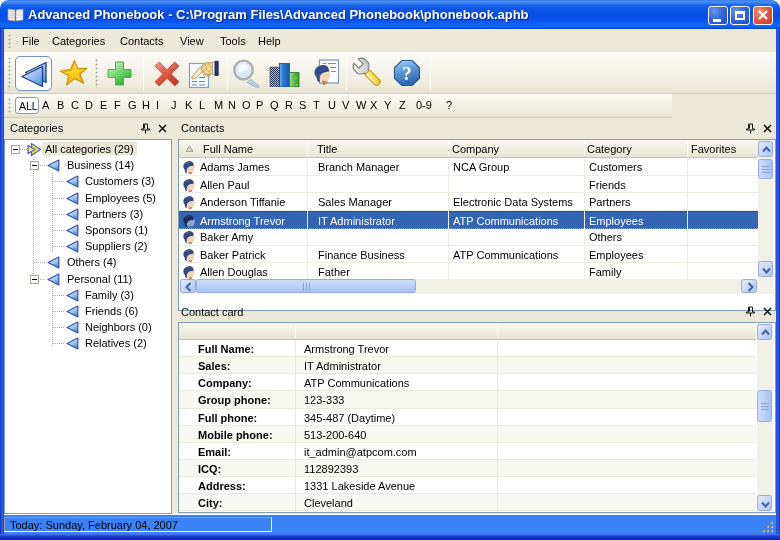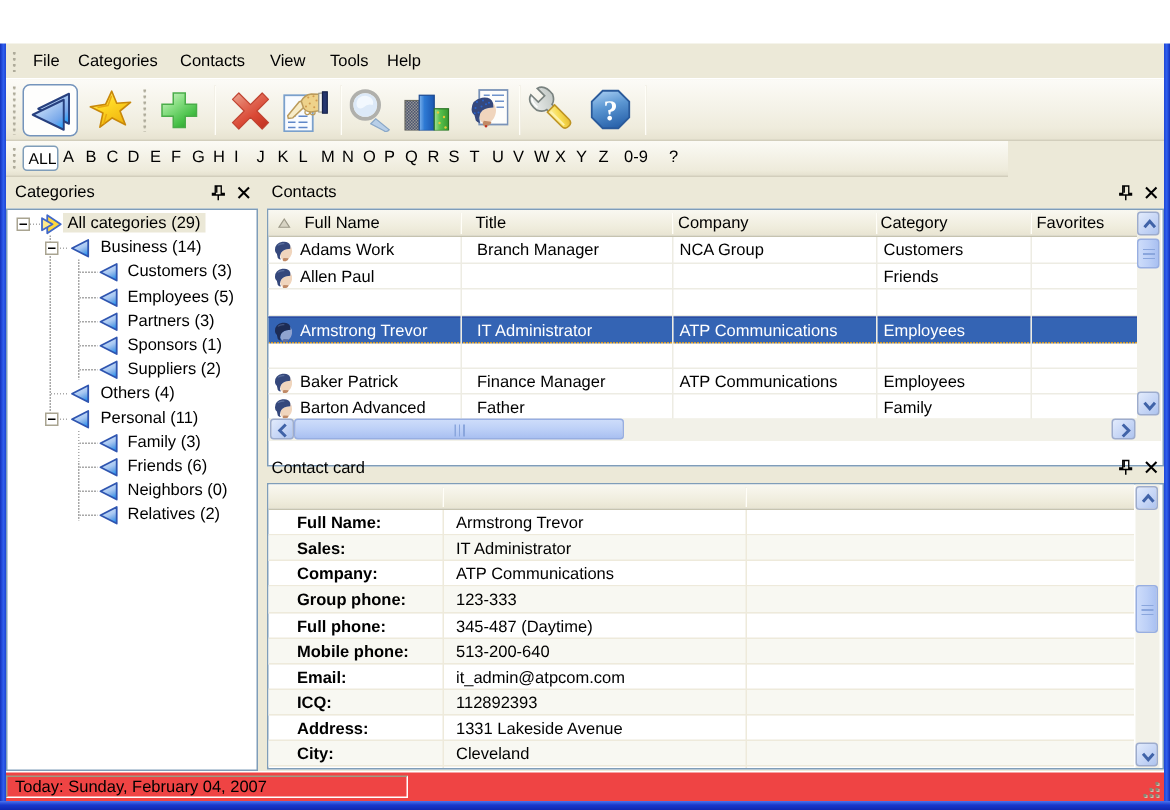--- a/index.html
+++ b/index.html
@@ -48,27 +48,47 @@
 .ridgesh{background-image:repeating-linear-gradient(90deg,#8aa6dd 0,#8aa6dd 1px,rgba(0,0,0,0) 1px,rgba(0,0,0,0) 3px);width:7px;height:8px;}
 .cellline{position:absolute;top:0;width:1px;height:100%;background:#edece3;}
 .rowline{position:absolute;left:0;width:579px;height:1px;background:#edece3;}
 .expbox{position:absolute;width:9px;height:9px;border:1px solid #a9a491;background:#fff;}
 .expbox i{position:absolute;left:1px;top:3px;width:5px;height:1px;background:#000;}
 
 .cclabel{position:absolute;font-weight:bold;}
 .ccval{position:absolute;}
 .ccline{position:absolute;left:0;width:576px;height:1px;background:#eeeadb;}
 .ccv{position:absolute;top:0;width:1px;background:#eeeadb;}
-#statusbar{position:absolute;left:0;top:485px;width:772px;height:20px;background:#ef4444;border-top:1px solid #fff;}
+#statusbar{position:absolute;left:0;top:485px;width:772px;height:20px;background:#3b82f6;border-top:1px solid #fff;}
 .dotv{position:absolute;width:1px;background-image:repeating-linear-gradient(180deg,#a8a8a8 0,#a8a8a8 1px,rgba(0,0,0,0) 1px,rgba(0,0,0,0) 2px);}
 .doth{position:absolute;height:1px;background-image:repeating-linear-gradient(90deg,#a8a8a8 0,#a8a8a8 1px,rgba(0,0,0,0) 1px,rgba(0,0,0,0) 2px);}
 </style>
 </head>
 <body>
 <div id="win">
+ <div id="titlebar">
+  <svg class="abs" style="left:7px;top:8px" width="17" height="14" viewBox="0 0 17 14">
+   <path d="M1 1 L8 2 L8 13 L1 12 Z" fill="#f4f4f4" stroke="#9a9a9a" stroke-width="0.8"></path>
+   <path d="M16 1 L9 2 L9 13 L16 12 Z" fill="#fdfdfd" stroke="#9a9a9a" stroke-width="0.8"></path>
+   <path d="M2.5 3.2 L7 3.9 M2.5 5.2 L7 5.9 M2.5 7.2 L7 7.9 M2.5 9.2 L7 9.9" stroke="#b0b0b0" stroke-width="0.7"></path>
+   <path d="M10.5 3.9 L15 3.2 M10.5 5.9 L15 5.2 M10.5 7.9 L15 7.2 M10.5 9.9 L15 9.2" stroke="#c8c8c8" stroke-width="0.7"></path>
+  </svg>
+  <div id="titletext">Advanced Phonebook - C:\Program Files\Advanced Phonebook\phonebook.aphb</div>
+  <div class="winbtn" id="btnmin" style="left:708px">
+        <div class="abs" style="left:4px;top:12px;width:8px;height:3px;background:#fff"></div>
+      </div>
+  <div class="winbtn" id="btnmax" style="left:730px">
+        <div class="abs" style="left:4px;top:4px;width:10px;height:9px;border:2px solid #fff;border-top-width:3px"></div>
+      </div>
+  <div class="winbtn" id="btnclose" style="left:753px">
+   <svg width="18" height="17">
+          <path d="M5 4 L13 12 M13 4 L5 12" stroke="#fff" stroke-width="2.2"></path>
+        </svg>
+  </div>
+ </div>
  <div id="borderL"></div>
     <div id="borderR"></div>
     <div id="borderB"></div>
  <div id="client">
 
   <div class="gripdots" style="left:4px;top:5px;height:14px"></div>
   <div class="menuitem" style="left:18px">File</div>
   <div class="menuitem" style="left:48px">Categories</div>
   <div class="menuitem" style="left:116px">Contacts</div>
   <div class="menuitem" style="left:176px">View</div>
@@ -375,77 +395,99 @@
 <svg class="abs" style="left:6px;top:5px" width="9" height="8">
           <path d="M4.5 1 L8 6.5 L1 6.5 Z" fill="#d8d4c4" stroke="#9c9888" stroke-width="0.8"></path>
         </svg>
 <div class="abs" style="left:0;top:18px;width:579px;height:18px;">
 <svg class="abs" style="left:3px;top:2px" width="14" height="15" viewBox="0 0 14 15">
             <path d="M11.5 3.6 Q13 5.5 12.7 8.2 Q12.3 11.2 10 12.8 Q7.5 14.2 5.8 12.6 Q4.6 11.2 4.9 9.8 Q5.6 6.8 9.2 6.1 L11.6 5.8 Z" fill="#f0d5bd"></path>
             <path d="M7 12 Q5.5 14.5 8.5 14.2 Q10.5 13.6 10.4 12.2 Z" fill="#c08a66"></path>
             <path d="M5.2 12.9 Q4.2 11.4 4.9 9.8 Q5.6 6.8 9.2 6.1 L11.6 5.8 L11.5 3.6 Q10.4 0.6 6.2 1.2 Q1.4 2 1.3 6.6 Q1.3 8.4 2.6 9.4 L3.2 12 Q4.2 13.3 5.2 12.9 Z" fill="#35487c"></path>
             <path d="M3.2 3.6 Q5 2.2 7.6 2.5" stroke="#5a6f9e" stroke-width="0.8" fill="none"></path>
           </svg>
-<div class="abs" style="left:21px;top:3px;white-space:nowrap">Adams Work</div>
+<div class="abs" style="left:21px;top:3px;white-space:nowrap">Adams James</div>
 <div class="abs" style="left:139px;top:3px;white-space:nowrap">Branch Manager</div>
 <div class="abs" style="left:274px;top:3px;white-space:nowrap">NCA Group</div>
 <div class="abs" style="left:410px;top:3px;white-space:nowrap">Customers</div>
 </div>
 <div class="rowline" style="top:35px"></div>
 <div class="abs" style="left:0;top:36px;width:579px;height:17px;">
 <svg class="abs" style="left:3px;top:2px" width="14" height="15" viewBox="0 0 14 15">
             <path d="M11.5 3.6 Q13 5.5 12.7 8.2 Q12.3 11.2 10 12.8 Q7.5 14.2 5.8 12.6 Q4.6 11.2 4.9 9.8 Q5.6 6.8 9.2 6.1 L11.6 5.8 Z" fill="#f0d5bd"></path>
             <path d="M7 12 Q5.5 14.5 8.5 14.2 Q10.5 13.6 10.4 12.2 Z" fill="#c08a66"></path>
             <path d="M5.2 12.9 Q4.2 11.4 4.9 9.8 Q5.6 6.8 9.2 6.1 L11.6 5.8 L11.5 3.6 Q10.4 0.6 6.2 1.2 Q1.4 2 1.3 6.6 Q1.3 8.4 2.6 9.4 L3.2 12 Q4.2 13.3 5.2 12.9 Z" fill="#35487c"></path>
             <path d="M3.2 3.6 Q5 2.2 7.6 2.5" stroke="#5a6f9e" stroke-width="0.8" fill="none"></path>
           </svg>
 <div class="abs" style="left:21px;top:3px;white-space:nowrap">Allen Paul</div>
 <div class="abs" style="left:410px;top:3px;white-space:nowrap">Friends</div>
 </div>
 <div class="rowline" style="top:52px"></div>
+<div class="abs" style="left:0;top:53px;width:579px;height:18px;">
+<svg class="abs" style="left:3px;top:2px" width="14" height="15" viewBox="0 0 14 15">
+            <path d="M11.5 3.6 Q13 5.5 12.7 8.2 Q12.3 11.2 10 12.8 Q7.5 14.2 5.8 12.6 Q4.6 11.2 4.9 9.8 Q5.6 6.8 9.2 6.1 L11.6 5.8 Z" fill="#f0d5bd"></path>
+            <path d="M7 12 Q5.5 14.5 8.5 14.2 Q10.5 13.6 10.4 12.2 Z" fill="#c08a66"></path>
+            <path d="M5.2 12.9 Q4.2 11.4 4.9 9.8 Q5.6 6.8 9.2 6.1 L11.6 5.8 L11.5 3.6 Q10.4 0.6 6.2 1.2 Q1.4 2 1.3 6.6 Q1.3 8.4 2.6 9.4 L3.2 12 Q4.2 13.3 5.2 12.9 Z" fill="#35487c"></path>
+            <path d="M3.2 3.6 Q5 2.2 7.6 2.5" stroke="#5a6f9e" stroke-width="0.8" fill="none"></path>
+          </svg>
+<div class="abs" style="left:21px;top:3px;white-space:nowrap">Anderson Tiffanie</div>
+<div class="abs" style="left:139px;top:3px;white-space:nowrap">Sales Manager</div>
+<div class="abs" style="left:274px;top:3px;white-space:nowrap">Electronic Data Systems</div>
+<div class="abs" style="left:410px;top:3px;white-space:nowrap">Partners</div>
+</div>
 <div class="rowline" style="top:70px"></div>
 <div class="abs" style="left:0;top:71px;width:579px;height:17px;background:#3464b4;border-top:1px solid #2b4ba0;color:#fff">
 <svg class="abs" style="left:3px;top:2px" width="14" height="15" viewBox="0 0 14 15">
             <path d="M11.5 3.6 Q13 5.5 12.7 8.2 Q12.3 11.2 10 12.8 Q7.5 14.2 5.8 12.6 Q4.6 11.2 4.9 9.8 Q5.6 6.8 9.2 6.1 L11.6 5.8 Z" fill="#8fa3cf"></path>
             <path d="M7 12 Q5.5 14.5 8.5 14.2 Q10.5 13.6 10.4 12.2 Z" fill="#5a6da0"></path>
             <path d="M5.2 12.9 Q4.2 11.4 4.9 9.8 Q5.6 6.8 9.2 6.1 L11.6 5.8 L11.5 3.6 Q10.4 0.6 6.2 1.2 Q1.4 2 1.3 6.6 Q1.3 8.4 2.6 9.4 L3.2 12 Q4.2 13.3 5.2 12.9 Z" fill="#1d2c55"></path>
             <path d="M3.2 3.6 Q5 2.2 7.6 2.5" stroke="#44557f" stroke-width="0.8" fill="none"></path>
           </svg>
 <div class="abs" style="left:21px;top:3px;white-space:nowrap">Armstrong Trevor</div>
 <div class="abs" style="left:139px;top:3px;white-space:nowrap">IT Administrator</div>
 <div class="abs" style="left:274px;top:3px;white-space:nowrap">ATP Communications</div>
 <div class="abs" style="left:410px;top:3px;white-space:nowrap">Employees</div>
 <div class="abs" style="left:128px;top:0;width:1px;height:17px;background:rgba(210,220,240,0.45)"></div>
           <div class="abs" style="left:269px;top:0;width:1px;height:17px;background:rgba(210,220,240,0.45)"></div>
           <div class="abs" style="left:405px;top:0;width:1px;height:17px;background:rgba(210,220,240,0.45)"></div>
           <div class="abs" style="left:508px;top:0;width:1px;height:17px;background:rgba(210,220,240,0.45)"></div>
           <div class="abs" style="left:0;top:16px;width:579px;height:1px;background-image:repeating-linear-gradient(90deg,#d09a30 0,#d09a30 1px,#3464b4 1px,#3464b4 2px)"></div>
 </div>
+<div class="abs" style="left:0;top:88px;width:579px;height:18px;">
+<svg class="abs" style="left:3px;top:2px" width="14" height="15" viewBox="0 0 14 15">
+            <path d="M11.5 3.6 Q13 5.5 12.7 8.2 Q12.3 11.2 10 12.8 Q7.5 14.2 5.8 12.6 Q4.6 11.2 4.9 9.8 Q5.6 6.8 9.2 6.1 L11.6 5.8 Z" fill="#f0d5bd"></path>
+            <path d="M7 12 Q5.5 14.5 8.5 14.2 Q10.5 13.6 10.4 12.2 Z" fill="#c08a66"></path>
+            <path d="M5.2 12.9 Q4.2 11.4 4.9 9.8 Q5.6 6.8 9.2 6.1 L11.6 5.8 L11.5 3.6 Q10.4 0.6 6.2 1.2 Q1.4 2 1.3 6.6 Q1.3 8.4 2.6 9.4 L3.2 12 Q4.2 13.3 5.2 12.9 Z" fill="#35487c"></path>
+            <path d="M3.2 3.6 Q5 2.2 7.6 2.5" stroke="#5a6f9e" stroke-width="0.8" fill="none"></path>
+          </svg>
+<div class="abs" style="left:21px;top:3px;white-space:nowrap">Baker Amy</div>
+<div class="abs" style="left:410px;top:3px;white-space:nowrap">Others</div>
+</div>
 <div class="rowline" style="top:105px"></div>
 <div class="abs" style="left:0;top:106px;width:579px;height:17px;">
 <svg class="abs" style="left:3px;top:2px" width="14" height="15" viewBox="0 0 14 15">
             <path d="M11.5 3.6 Q13 5.5 12.7 8.2 Q12.3 11.2 10 12.8 Q7.5 14.2 5.8 12.6 Q4.6 11.2 4.9 9.8 Q5.6 6.8 9.2 6.1 L11.6 5.8 Z" fill="#f0d5bd"></path>
             <path d="M7 12 Q5.5 14.5 8.5 14.2 Q10.5 13.6 10.4 12.2 Z" fill="#c08a66"></path>
             <path d="M5.2 12.9 Q4.2 11.4 4.9 9.8 Q5.6 6.8 9.2 6.1 L11.6 5.8 L11.5 3.6 Q10.4 0.6 6.2 1.2 Q1.4 2 1.3 6.6 Q1.3 8.4 2.6 9.4 L3.2 12 Q4.2 13.3 5.2 12.9 Z" fill="#35487c"></path>
             <path d="M3.2 3.6 Q5 2.2 7.6 2.5" stroke="#5a6f9e" stroke-width="0.8" fill="none"></path>
           </svg>
 <div class="abs" style="left:21px;top:3px;white-space:nowrap">Baker Patrick</div>
-<div class="abs" style="left:139px;top:3px;white-space:nowrap">Finance Manager</div>
+<div class="abs" style="left:139px;top:3px;white-space:nowrap">Finance Business</div>
 <div class="abs" style="left:274px;top:3px;white-space:nowrap">ATP Communications</div>
 <div class="abs" style="left:410px;top:3px;white-space:nowrap">Employees</div>
 </div>
 <div class="rowline" style="top:122px"></div>
 <div class="abs" style="left:0;top:123px;width:579px;height:17px;">
 <svg class="abs" style="left:3px;top:2px" width="14" height="15" viewBox="0 0 14 15">
             <path d="M11.5 3.6 Q13 5.5 12.7 8.2 Q12.3 11.2 10 12.8 Q7.5 14.2 5.8 12.6 Q4.6 11.2 4.9 9.8 Q5.6 6.8 9.2 6.1 L11.6 5.8 Z" fill="#f0d5bd"></path>
             <path d="M7 12 Q5.5 14.5 8.5 14.2 Q10.5 13.6 10.4 12.2 Z" fill="#c08a66"></path>
             <path d="M5.2 12.9 Q4.2 11.4 4.9 9.8 Q5.6 6.8 9.2 6.1 L11.6 5.8 L11.5 3.6 Q10.4 0.6 6.2 1.2 Q1.4 2 1.3 6.6 Q1.3 8.4 2.6 9.4 L3.2 12 Q4.2 13.3 5.2 12.9 Z" fill="#35487c"></path>
             <path d="M3.2 3.6 Q5 2.2 7.6 2.5" stroke="#5a6f9e" stroke-width="0.8" fill="none"></path>
           </svg>
-<div class="abs" style="left:21px;top:3px;white-space:nowrap">Barton Advanced</div>
+<div class="abs" style="left:21px;top:3px;white-space:nowrap">Allen Douglas</div>
 <div class="abs" style="left:139px;top:3px;white-space:nowrap">Father</div>
 <div class="abs" style="left:410px;top:3px;white-space:nowrap">Family</div>
 </div>
 <div class="rowline" style="top:139px"></div>
 <div class="cellline" style="left:128px;top:18px;height:122px"></div>
 <div class="cellline" style="left:269px;top:18px;height:122px"></div>
 <div class="cellline" style="left:405px;top:18px;height:122px"></div>
 <div class="cellline" style="left:508px;top:18px;height:122px"></div>
 <div class="abs sbtrack" style="left:579px;top:0;width:16px;height:154px"></div>
 <div class="sbbtn" style="left:579px;top:1px;width:15px;height:16px">

